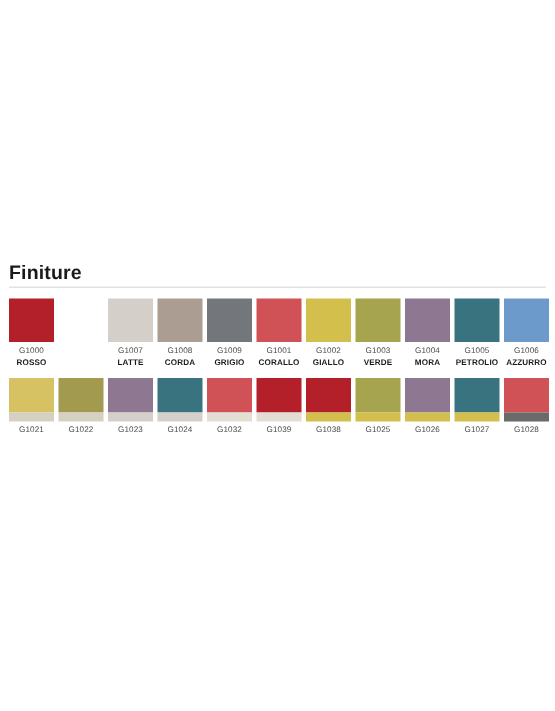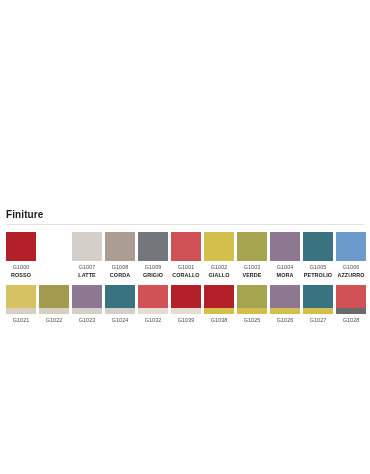--- a/index.html
+++ b/index.html
@@ -26,27 +26,26 @@
 
   
   .finiture-section {
     position: absolute;
     left: 0;
     top: 176px;
     width: 370px;
   }
 
   .section-title {
-    font-size: 10px;
+    font-size: 13px;
     font-weight: bold;
     color: #1a1a1a;
     padding: 0 0 0 6px;
     letter-spacing: 0.1px;
     line-height: 11px;
-    margin-top: 33px;
   }
 
   .section-divider {
     margin: 4px 0 0 6px;
     width: 358px;
     height: 1px;
     background: #e2e2e2;
   }
 
   

